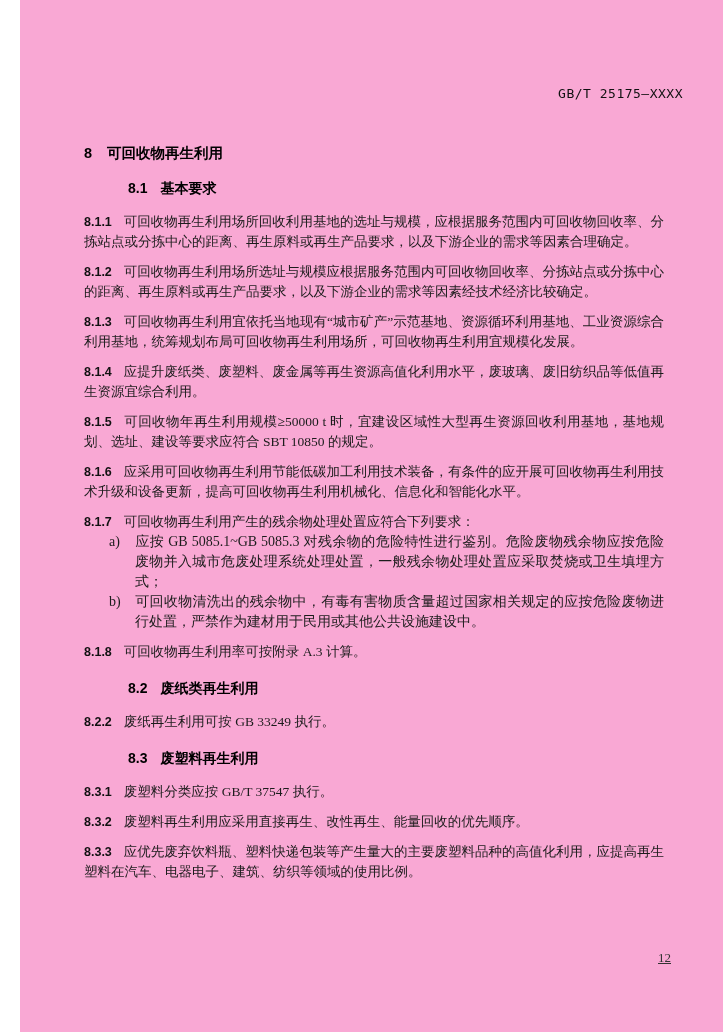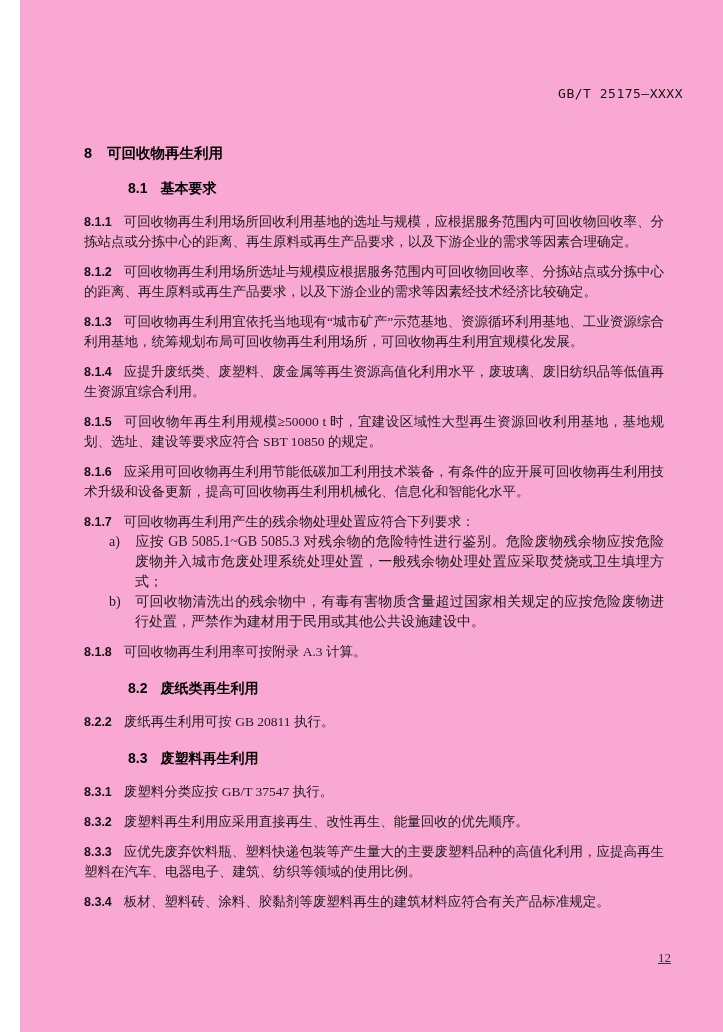--- a/index.html
+++ b/index.html
@@ -141,32 +141,31 @@
         <li class="list-item"><span class="list-label">b)</span><span>可回收物清洗出的残余物中，有毒有害物质含量超过国家相关规定的应按危险废物进行处置，严禁作为建材用于民用或其他公共设施建设中。</span></li>
       </ul>
 
       <p class="clause"><span class="clause-num">8.1.8</span><span>可回收物再生利用率可按附录 A.3 计算。</span></p>
     </div>
 
     <div class="section">
       <h2 class="section-heading"><span class="num">8.2</span><span>废纸类再生利用</span></h2>
 
 
-      <p class="clause"><span class="clause-num">8.2.2</span><span>废纸再生利用可按 GB 20811 执行。</span></p>
+      <p class="clause"><span class="clause-num">8.2.2</span><span>废纸再生利用可按 GB 33249 执行。</span></p>
     </div>
 
     <div class="section">
       <h2 class="section-heading"><span class="num">8.3</span><span>废塑料再生利用</span></h2>
 
       <p class="clause"><span class="clause-num">8.3.1</span><span>废塑料分类应按 GB/T 37547 执行。</span></p>
 
       <p class="clause"><span class="clause-num">8.3.2</span><span>废塑料再生利用应采用直接再生、改性再生、能量回收的优先顺序。</span></p>
 
       <p class="clause"><span class="clause-num">8.3.3</span><span>应优先废弃饮料瓶、塑料快递包装等产生量大的主要废塑料品种的高值化利用，应提高再生塑料在汽车、电器电子、建筑、纺织等领域的使用比例。</span></p>
 
-      <p class="clause"><span class="clause-num">8.3.4</span><span>板材、塑料砖、涂料、胶黏剂等废塑料再生的建筑材料应符合有关产品标准规定。</span></p>
     </div>
 
   </div>
 
   <div class="page-number">12</div>
 
 </div>
 
 </body></html>

